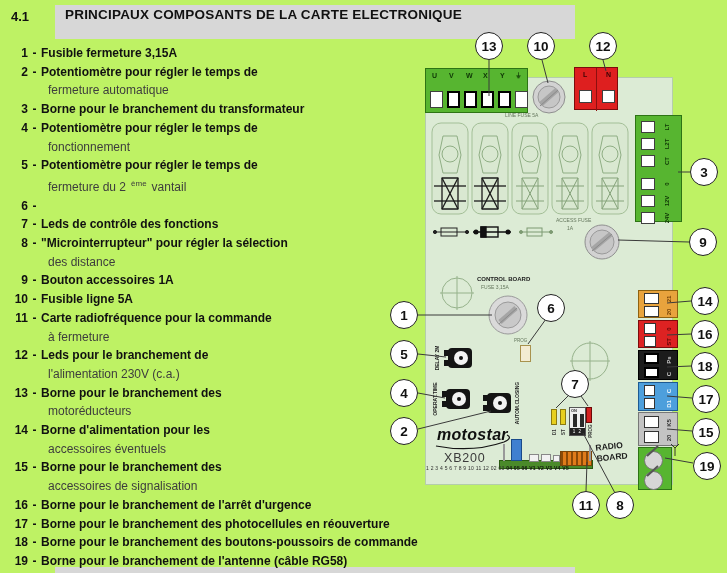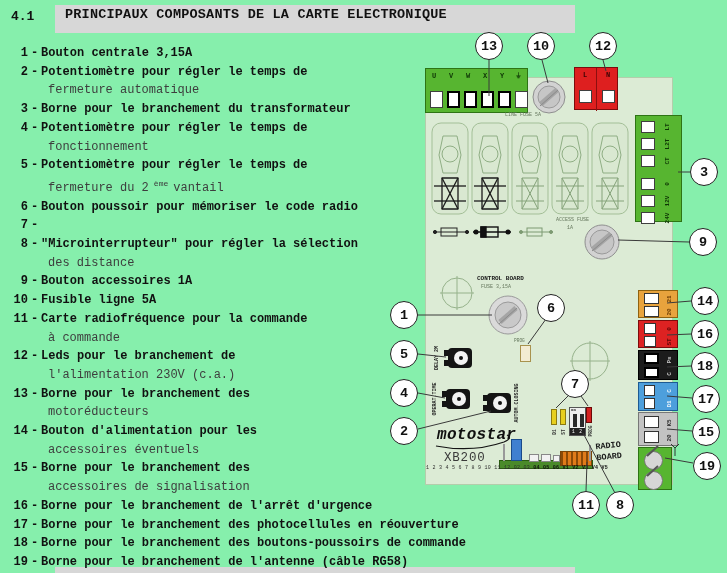--- a/index.html
+++ b/index.html
@@ -1,22 +1,22 @@
 <!DOCTYPE html>
 <html><head>
 <meta charset="utf-8">
 <style>
   html,body{margin:0;padding:0;background:#fff;}
-  .page{position:relative;width:727px;height:573px;background:#86efac;overflow:hidden;
-        font-family:Liberation Mono, monospace;color:#111;}
+  .page{position:relative;width:727px;height:573px;background:#bef264;overflow:hidden;
+        font-family:Liberation Sans, sans-serif;color:#111;}
   .abs{position:absolute;}
 
   
   .secnum{position:absolute;left:11px;top:9px;font-size:13px;font-weight:bold;z-index:2;}
-  .band{position:absolute;left:55px;top:5px;width:520px;height:28px;background:#d7d7d7;z-index:1;}
+  .band{position:absolute;left:55px;top:5px;width:520px;height:34px;background:#d7d7d7;z-index:1;}
   .band .t{position:absolute;left:10px;top:2px;font-size:13.5px;font-weight:bold;letter-spacing:.2px;white-space:nowrap;}
   .bottom-band{position:absolute;left:55px;top:567px;width:520px;height:6px;background:#d7d7d7;}
 
   
   .legend{position:absolute;left:0;top:44px;width:600px;font-size:12px;line-height:18.7px;z-index:1;}
   .row{display:flex;white-space:nowrap;}
   .row .num{width:28px;text-align:right;font-weight:bold;flex:none;}
   .row .dash{width:13px;text-align:center;font-weight:bold;flex:none;}
   .row .txt{font-weight:bold;}
   .cont{padding-left:48px;color:#3d3d3d;white-space:nowrap;}
@@ -64,21 +64,21 @@
   <div class="secnum">4.1</div>
   <div class="band">
     <span class="t">PRINCIPAUX COMPOSANTS DE LA CARTE ELECTRONIQUE</span>
   </div>
   <div class="bottom-band"></div>
 
   <div class="legend">
     <div class="row">
         <span class="num">1</span>
         <span class="dash">-</span>
-        <span class="txt">Bouton centrale 3,15A</span>
+        <span class="txt">Fusible fermeture 3,15A</span>
       </div>
     <div class="row">
         <span class="num">2</span>
         <span class="dash">-</span>
         <span class="txt">Potentiomètre pour régler le temps de</span>
       </div>
     <div class="cont">fermeture automatique</div>
     <div class="row">
         <span class="num">3</span>
         <span class="dash">-</span>
@@ -92,25 +92,25 @@
     <div class="cont">fonctionnement</div>
     <div class="row">
         <span class="num">5</span>
         <span class="dash">-</span>
         <span class="txt">Potentiomètre pour régler le temps de</span>
       </div>
     <div class="cont"><span>fermeture du 2</span><sup>ème</sup><span>vantail</span></div>
     <div class="row">
         <span class="num">6</span>
         <span class="dash">-</span>
-        <span class="txt">Bouton poussoir pour mémoriser le code radio</span>
       </div>
     <div class="row">
         <span class="num">7</span>
         <span class="dash">-</span>
+        <span class="txt">Leds de contrôle des fonctions</span>
       </div>
     <div class="row">
         <span class="num">8</span>
         <span class="dash">-</span>
         <span class="txt">"Microinterrupteur" pour régler la sélection</span>
       </div>
     <div class="cont">des distance</div>
     <div class="row">
         <span class="num">9</span>
         <span class="dash">-</span>
@@ -119,37 +119,37 @@
     <div class="row">
         <span class="num">10</span>
         <span class="dash">-</span>
         <span class="txt">Fusible ligne 5A</span>
       </div>
     <div class="row">
         <span class="num">11</span>
         <span class="dash">-</span>
         <span class="txt">Carte radiofréquence pour la commande</span>
       </div>
-    <div class="cont">à commande</div>
+    <div class="cont">à fermeture</div>
     <div class="row">
         <span class="num">12</span>
         <span class="dash">-</span>
         <span class="txt">Leds pour le branchement de</span>
       </div>
     <div class="cont">l'alimentation 230V (c.a.)</div>
     <div class="row">
         <span class="num">13</span>
         <span class="dash">-</span>
         <span class="txt">Borne pour le branchement des</span>
       </div>
     <div class="cont">motoréducteurs</div>
     <div class="row">
         <span class="num">14</span>
         <span class="dash">-</span>
-        <span class="txt">Bouton d'alimentation pour les</span>
+        <span class="txt">Borne d'alimentation pour les</span>
       </div>
     <div class="cont">accessoires éventuels</div>
     <div class="row">
         <span class="num">15</span>
         <span class="dash">-</span>
         <span class="txt">Borne pour le branchement des</span>
       </div>
     <div class="cont">accessoires de signalisation</div>
     <div class="row">
         <span class="num">16</span>

